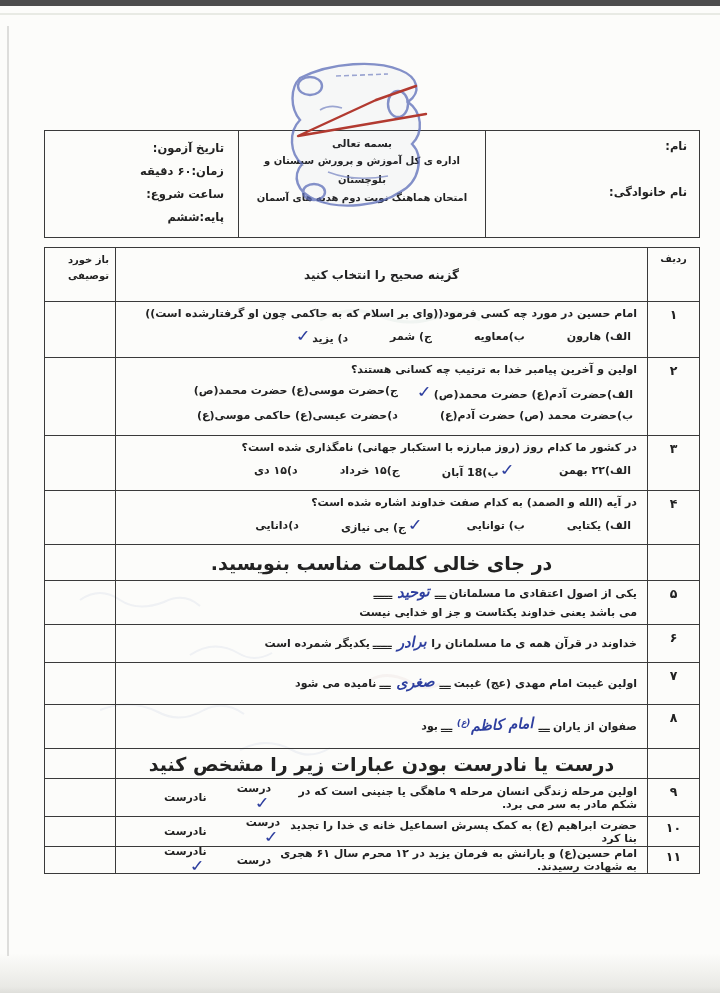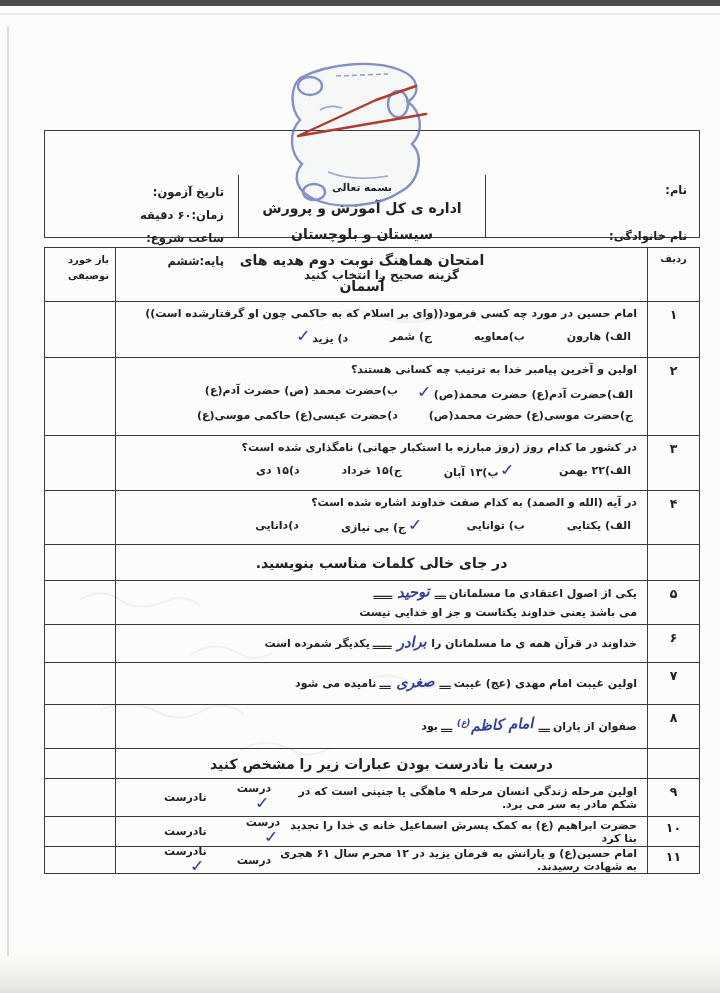--- a/index.html
+++ b/index.html
@@ -14,27 +14,27 @@
   .top-faint-line{position:absolute;top:13px;left:0;width:720px;height:2px;background:#e8eae4;}
   .left-edge-line{position:absolute;left:7px;top:26px;height:930px;width:2px;background:#dddddb;}
   .bottom-shade{position:absolute;bottom:0;left:0;width:720px;height:40px;
     background:linear-gradient(180deg, rgba(250,250,248,0) 0%, #e9e9e5 85%, #dededa 100%);}
 
   
   .header-table{
     position:absolute;top:130px;right:20px;width:656px;height:108px;
     border:1.6px solid #3a3a3a;display:flex;box-sizing:border-box;background:rgba(255,255,255,0.0);
   }
-  .hcell{box-sizing:border-box;margin-top:44px;}
+  .hcell{box-sizing:border-box;}
   .hcell-name{width:214px;border-inline-end:1.4px solid #3a3a3a;padding:8px 12px;
     display:flex;flex-direction:column;gap:32px;font-size:11.5px;font-weight:700;}
   .hcell-center{width:247px;border-inline-end:1.4px solid #3a3a3a;text-align:center;
     padding-top:6px;font-weight:700;}
   .hcell-center .bismillah{font-size:10.5px;margin-bottom:3px;}
-  .hcell-center .org{font-size:14px;line-height:1.85;}
+  .hcell-center .org{font-size:10px;line-height:1.85;}
   .hcell-info{flex:1;padding:6px 14px;font-size:11.5px;font-weight:700;line-height:2.0;}
 
   
   .stamp{position:absolute;top:52px;left:248px;width:240px;height:195px;z-index:5;pointer-events:none;}
 
   
   .ghost{position:absolute;z-index:1;opacity:0.5;pointer-events:none;}
 
   
   .main-table{
@@ -47,21 +47,21 @@
     text-align:center;padding-top:5px;font-weight:700;font-size:12.5px;}
   .cell-main{flex:1;box-sizing:border-box;border-inline-end:1.4px solid #3a3a3a;
     padding:4px 10px;font-size:11px;font-weight:700;}
   .cell-fb{width:70px;box-sizing:border-box;font-size:10px;font-weight:700;
     padding:4px 6px;line-height:1.6;}
   .h54{height:54px}.h56{height:56px}.h78{height:78px}.h55{height:55px}
   .h44{height:44px}.h42{height:42px}.h38{height:38px}.h36{height:36px}
   .h30{height:30px}.h26{height:26px}
 
   .sec-title{display:flex;align-items:center;justify-content:center;text-align:center;}
-  .sec-title .t{font-size:14px;font-weight:700;}
+  .sec-title .t{font-size:19px;font-weight:700;}
   .sec-title .t-lg{font-size:12px;}
   .q-text{line-height:1.5;}
   .opts{display:flex;gap:42px;margin-top:5px;padding-right:6px;align-items:center;}
   .opts-grid{display:grid;grid-template-columns:1.15fr 1fr;width:86%;row-gap:7px;margin-top:5px;padding-right:4px;}
   .fill-line{display:flex;align-items:center;height:100%;flex-wrap:wrap;gap:3px;}
   .tf-line{display:flex;align-items:center;height:100%;}
   .tf-group{margin-inline-start:auto;margin-inline-end:38px;display:flex;gap:30px;align-items:center;}
 
   .check{color:#2e3f9f;font-size:15px;font-weight:700;display:inline-block;
     transform:rotate(-6deg) scaleX(1.25);margin:0 3px;position:relative;top:-1px;}
@@ -158,35 +158,35 @@
     </div>
     <div class="cell-fb"></div>
   </div>
 
   <div class="row h78">
     <div class="cell-num">۲</div>
     <div class="cell-main">
       <div class="q-text">اولین و آخرین پیامبر خدا به ترتیب چه کسانی هستند؟</div>
       <div class="opts-grid">
         <span><span>الف)حضرت آدم(ع) حضرت محمد(ص)</span><span class="check">✓</span></span>
+        <span>ج)حضرت موسی(ع) حضرت محمد(ص)</span>
         <span>ب)حضرت محمد (ص) حضرت آدم(ع)</span>
-        <span>ج)حضرت موسی(ع) حضرت محمد(ص)</span>
         <span>د)حضرت عیسی(ع) حاکمی موسی(ع)</span>
       </div>
     </div>
     <div class="cell-fb"></div>
   </div>
 
   <div class="row h55">
     <div class="cell-num">۳</div>
     <div class="cell-main">
       <div class="q-text">در کشور ما کدام روز (روز مبارزه با استکبار جهانی) نامگذاری شده است؟</div>
       <div class="opts">
         <span>الف)۲۲ بهمن</span>
-        <span><span class="check">✓</span><span>ب)۱۳ آبان</span></span>
+        <span><span class="check">✓</span><span>ب)18 آبان</span></span>
         <span>ج)۱۵ خرداد</span>
         <span>د)۱۵ دی</span>
       </div>
     </div>
     <div class="cell-fb"></div>
   </div>
 
   <div class="row h54">
     <div class="cell-num">۴</div>
     <div class="cell-main">

